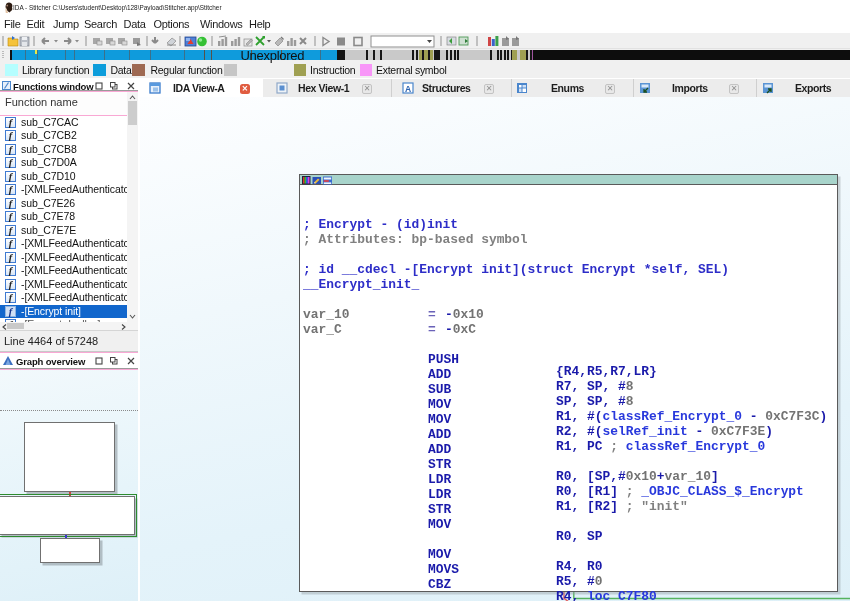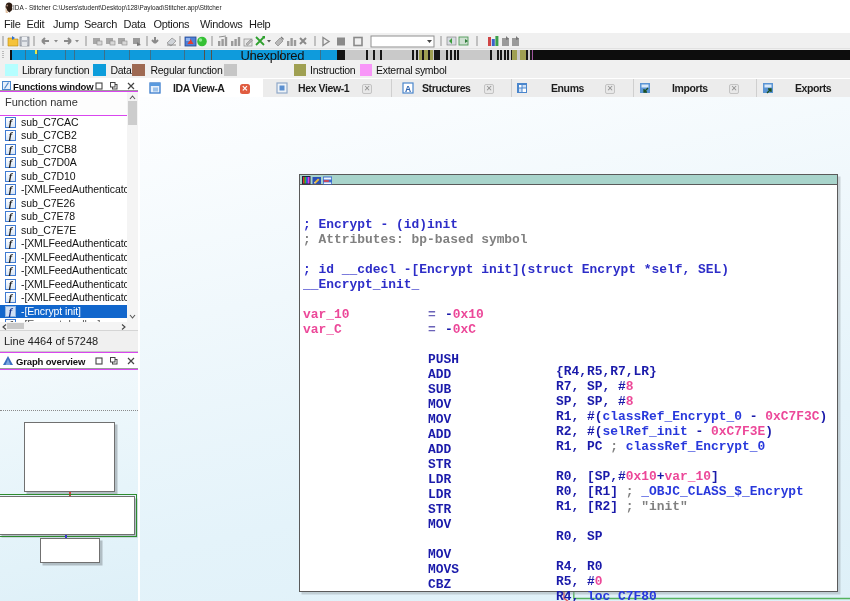--- a/index.html
+++ b/index.html
@@ -1,17 +1,17 @@
 <!DOCTYPE html>
 <html><head><meta charset="utf-8"><style>
 *{box-sizing:border-box;margin:0;padding:0}
 body{width:850px;height:601px;overflow:hidden;font-family:"Liberation Sans",sans-serif;background:#fff;position:relative}
 .a{position:absolute}
 .code{font-family:"Liberation Mono",monospace;font-weight:bold;font-size:12.92px;line-height:15px;white-space:pre}
-.n{color:#1a1aaa}.b{color:#2838dc}.g{color:#ec4899}.c{color:#808080}.hb{color:#2d2dc8}
+.n{color:#1a1aaa}.b{color:#2838dc}.g{color:#737373}.c{color:#808080}.hb{color:#2d2dc8}
 .cl{position:absolute;left:-1px;height:15px;width:535px}
 .mn{position:absolute;left:125px;top:0}
 .op{position:absolute;left:253px;top:12px}
 .fl{position:absolute;left:0;top:0}
 .row{position:absolute;left:0;width:126.5px;height:13.6px;font-size:10.5px;letter-spacing:-0.1px;color:#111;display:flex;align-items:center}
 .ficon{position:absolute;left:5px;top:1px;width:11px;height:11px;border:1px solid #3f7ad1;background:linear-gradient(180deg,#ffffff,#d8e6f6);font-family:"Liberation Serif",serif;font-style:italic;font-weight:bold;font-size:10.5px;color:#222;text-align:center;line-height:10px}
 .rtxt{position:absolute;left:21px;top:0;height:13.6px;line-height:13.6px;white-space:nowrap}
 .tab{position:absolute;top:79px;height:18px;background:#ececec;border-right:1px solid #cfcfcf}
 .tlabel{position:absolute;top:79px;height:18px;line-height:18px;font-size:10.5px;letter-spacing:-0.4px;font-weight:bold;color:#1d1d1d}
 .closebox{position:absolute;top:83.5px;width:10px;height:10px;border:1px solid #c3c3c3;border-radius:2px;background:#e8e8e8;color:#909090;font-size:8px;line-height:8px;text-align:center}
@@ -256,21 +256,21 @@
 <div class="closebox" style="left:729px">✕</div>
 
 <div class="tab" style="left:757px;width:93px;border-right:none"></div>
 <svg class="a" style="left:762px;top:82px" width="13" height="13" viewBox="0 0 13 13">
     <rect x="1" y="1" width="10" height="10" fill="#5a94d4"></rect>
     <rect x="2.5" y="2.5" width="7" height="3" fill="#d8e8f8"></rect>
     <path d="M5 11 l4 -4 m0 3 v-3 h-3" stroke="#1d4f1d" stroke-width="1.3" fill="none"></path>
   </svg>
 <div class="tlabel" style="left:795px">Exports</div>
 
-<div class="a" id="leftpanel" style="left:0;top:79px;width:137.5px;height:522px;background:#d946ef">
+<div class="a" id="leftpanel" style="left:0;top:79px;width:137.5px;height:522px;background:#f9a8d4">
 
  <div class="a" style="left:0;top:0;width:137.5px;height:11.5px;background:#fff;border-bottom:1px solid #9a9a9a"></div>
  <svg class="a" style="left:2px;top:2px" width="9" height="9" viewBox="0 0 9 9">
       <rect x=".5" y=".5" width="8" height="8" fill="#e8f0fa" stroke="#4a86cc" stroke-width="1"></rect>
       <path d="M6.5 1.5 L2.5 7.5" stroke="#4a86cc" stroke-width="1.2"></path>
     </svg>
  <div class="a" style="left:13px;top:1.5px;font-size:9.5px;letter-spacing:-0.15px;font-weight:bold;color:#111">Functions window</div>
  <svg class="a" style="left:95px;top:3px" width="40" height="8" viewBox="0 0 40 8">
       <rect x="1" y="1" width="6" height="6" fill="none" stroke="#444" stroke-width="1.1"></rect>
       <rect x="17.5" y="2.5" width="4.5" height="4.5" fill="#fff" stroke="#444" stroke-width="1"></rect>

